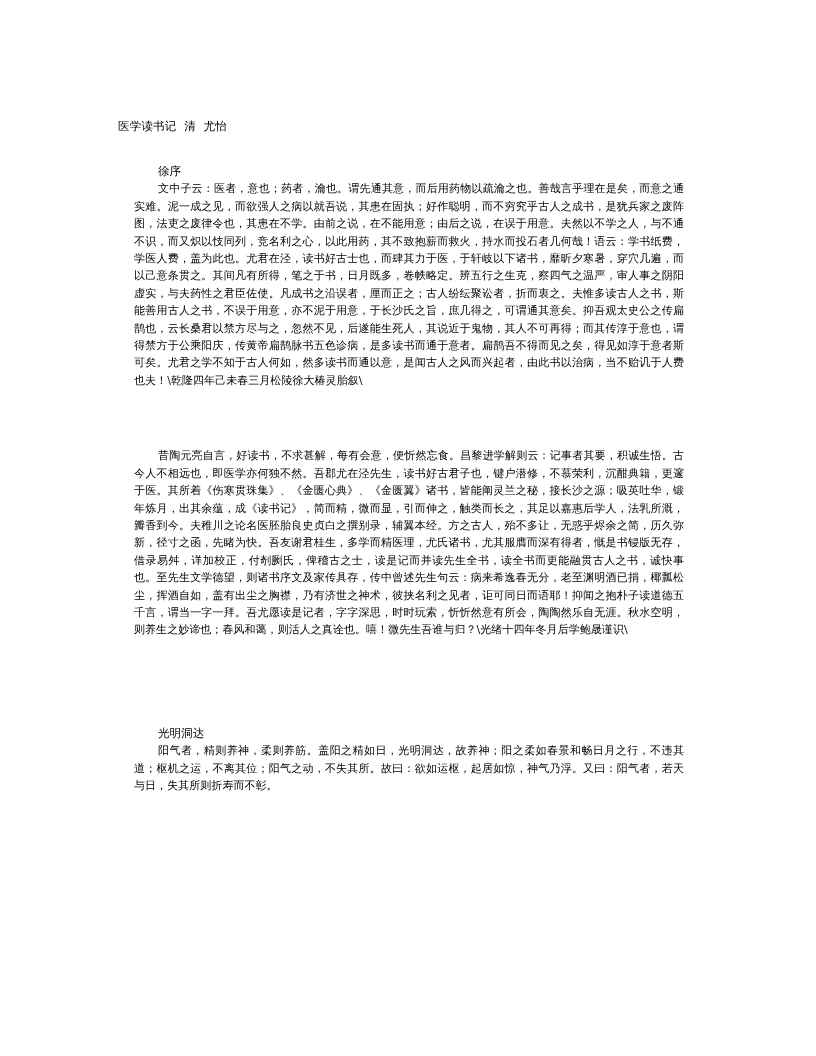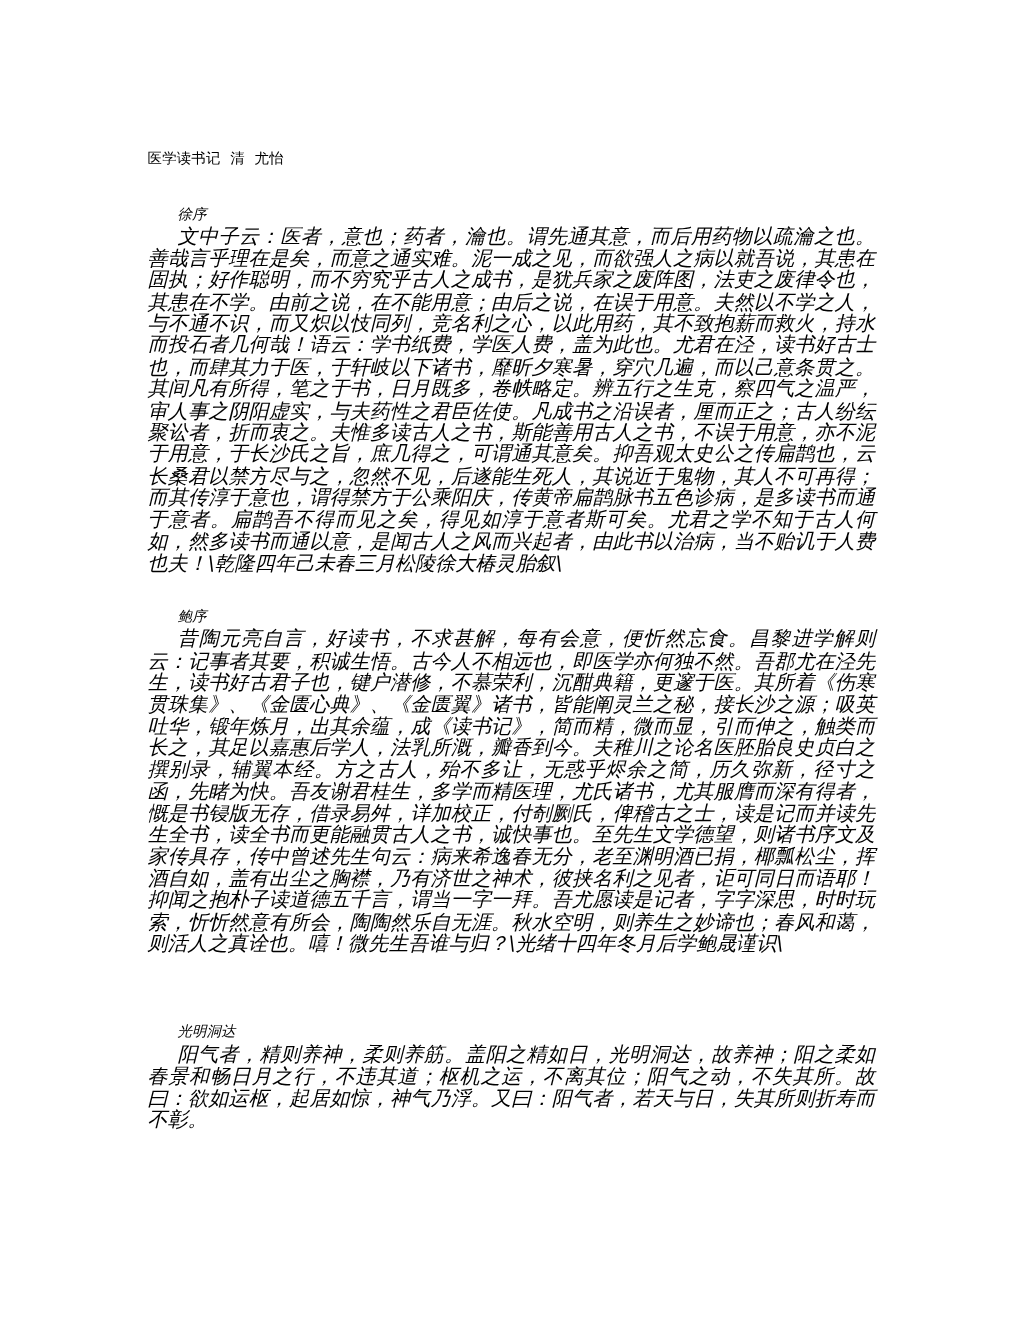--- a/index.html
+++ b/index.html
@@ -23,33 +23,32 @@
   }
   .doc-title {
     font-size: 11.5px;
     line-height: 17px;
     color: #000;
     letter-spacing: 0.2px;
     margin: 0 0 28px 0;
     white-space: pre;
   }
   .section {
-    margin: 0;
-    font-style: italic;
+    margin: 16px;
   }
   .heading {
     font-size: 11.5px;
     line-height: 17.4px;
     margin: 0;
     padding-left: 24px;
     color: #000;
     letter-spacing: 0.1px;
   }
   .para {
-    font-size: 16px;
+    font-size: 11px;
     line-height: 17.4px;
     margin: 0;
     text-indent: 24px;
     text-align: justify;
     text-justify: inter-character;
     color: #000;
     letter-spacing: 0.05px;
     word-break: break-all;
   }
   .gap-sm { height: 17px; }
@@ -64,21 +63,20 @@
   <div class="doc-title">医学读书记  清  尤怡</div>
 
   <div class="section">
     <div class="heading">徐序</div>
     <p class="para">文中子云：医者，意也；药者，瀹也。谓先通其意，而后用药物以疏瀹之也。善哉言乎理在是矣，而意之通实难。泥一成之见，而欲强人之病以就吾说，其患在固执；好作聪明，而不穷究乎古人之成书，是犹兵家之废阵图，法吏之废律令也，其患在不学。由前之说，在不能用意；由后之说，在误于用意。夫然以不学之人，与不通不识，而又炽以忮同列，竞名利之心，以此用药，其不致抱薪而救火，持水而投石者几何哉！语云：学书纸费，学医人费，盖为此也。尤君在泾，读书好古士也，而肆其力于医，于轩岐以下诸书，靡昕夕寒暑，穿穴几遍，而以己意条贯之。其间凡有所得，笔之于书，日月既多，卷帙略定。辨五行之生克，察四气之温严，审人事之阴阳虚实，与夫药性之君臣佐使。凡成书之沿误者，厘而正之；古人纷纭聚讼者，折而衷之。夫惟多读古人之书，斯能善用古人之书，不误于用意，亦不泥于用意，于长沙氏之旨，庶几得之，可谓通其意矣。抑吾观太史公之传扁鹊也，云长桑君以禁方尽与之，忽然不见，后遂能生死人，其说近于鬼物，其人不可再得；而其传淳于意也，谓得禁方于公乘阳庆，传黄帝扁鹊脉书五色诊病，是多读书而通于意者。扁鹊吾不得而见之矣，得见如淳于意者斯可矣。尤君之学不知于古人何如，然多读书而通以意，是闻古人之风而兴起者，由此书以治病，当不贻讥于人费也夫！\乾隆四年己未春三月松陵徐大椿灵胎叙\</p>
   </div>
 
   <div class="gap-md"></div>
 
   <div class="section">
-    <div class="heading">鲍序</div>
     <p class="para">昔陶元亮自言，好读书，不求甚解，每有会意，便忻然忘食。昌黎进学解则云：记事者其要，积诚生悟。古今人不相远也，即医学亦何独不然。吾郡尤在泾先生，读书好古君子也，键户潜修，不慕荣利，沉酣典籍，更邃于医。其所着《伤寒贯珠集》、《金匮心典》、《金匮翼》诸书，皆能阐灵兰之秘，接长沙之源；吸英吐华，锻年炼月，出其余蕴，成《读书记》，简而精，微而显，引而伸之，触类而长之，其足以嘉惠后学人，法乳所溉，瓣香到今。夫稚川之论名医胚胎良史贞白之撰别录，辅翼本经。方之古人，殆不多让，无惑乎烬余之简，历久弥新，径寸之函，先睹为快。吾友谢君桂生，多学而精医理，尤氏诸书，尤其服膺而深有得者，慨是书锓版无存，借录易舛，详加校正，付剞劂氏，俾稽古之士，读是记而并读先生全书，读全书而更能融贯古人之书，诚快事也。至先生文学德望，则诸书序文及家传具存，传中曾述先生句云：病来希逸春无分，老至渊明酒已捐，椰瓢松尘，挥酒自如，盖有出尘之胸襟，乃有济世之神术，彼挟名利之见者，讵可同日而语耶！抑闻之抱朴子读道德五千言，谓当一字一拜。吾尤愿读是记者，字字深思，时时玩索，忻忻然意有所会，陶陶然乐自无涯。秋水空明，则养生之妙谛也；春风和蔼，则活人之真诠也。嘻！微先生吾谁与归？\光绪十四年冬月后学鲍晟谨识\</p>
   </div>
 
   <div class="gap-lg"></div>
 
 
   <div class="gap-lg"></div>
 
   <div class="section">
     <div class="heading">光明洞达</div>

